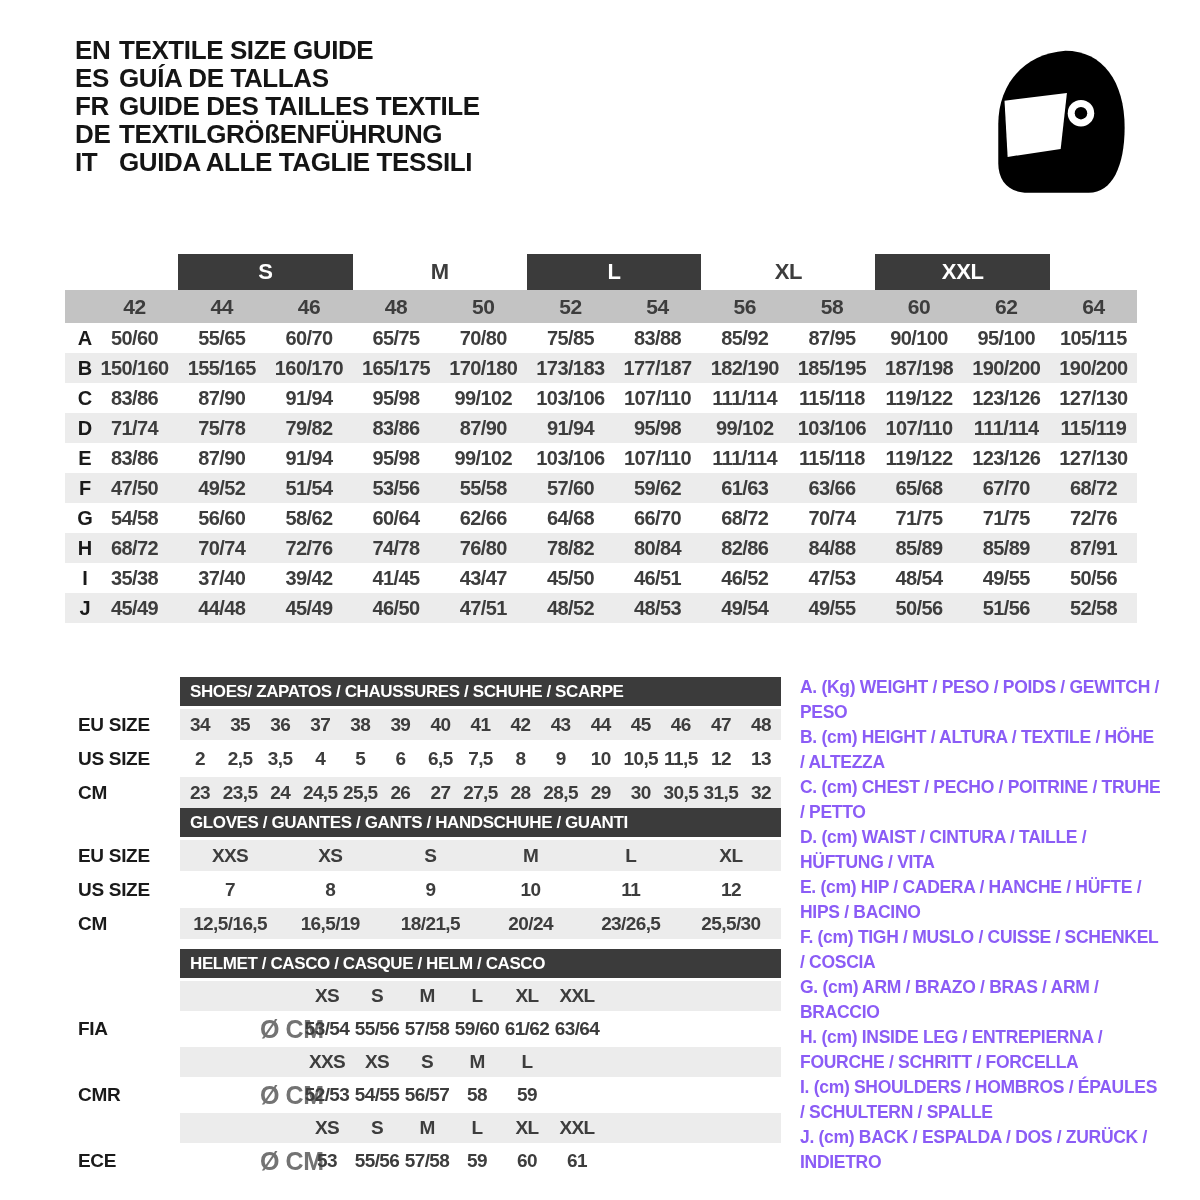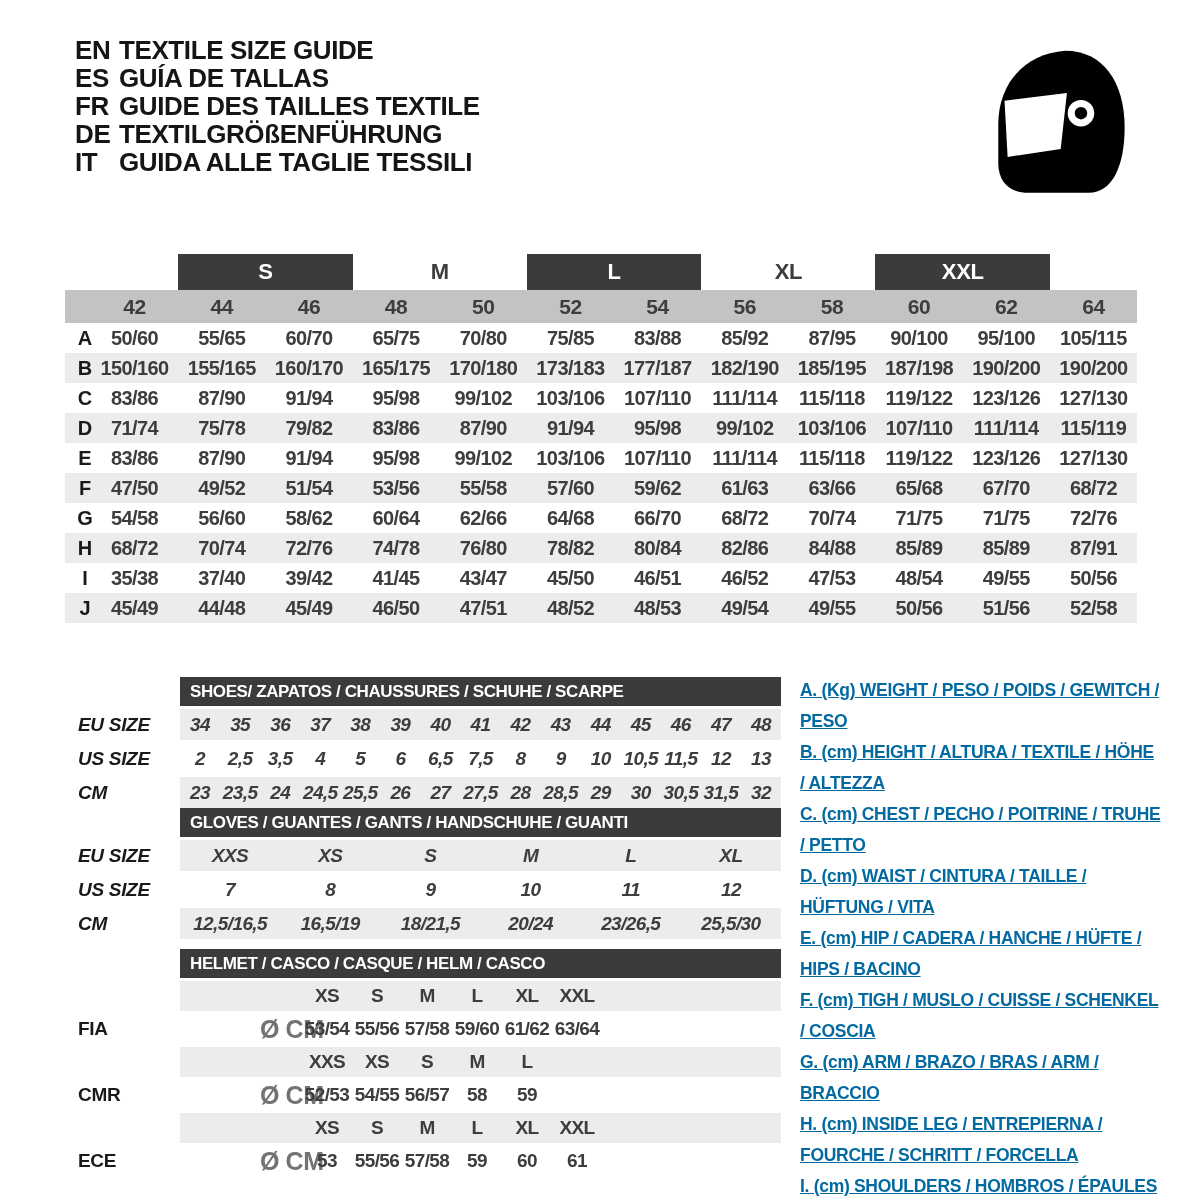--- a/index.html
+++ b/index.html
@@ -36,40 +36,40 @@
   .hdr-cell{display:flex;align-items:center;justify-content:center;font-size:21px;color:#3d3d3d;letter-spacing:-0.4px;}
   .a-row{height:30px;}
   .a-row.shaded{background:#ececec;}
   .a-label{display:flex;align-items:center;justify-content:center;padding-left:14px;font-size:20px;color:#1a1a1a;}
   .cellv{display:flex;align-items:center;justify-content:center;font-size:20px;color:#3d3d3d;letter-spacing:-0.6px;white-space:nowrap;}
 
   
   .lower{position:absolute;left:65px;top:677px;width:716px;}
   .sec-bar{margin-left:115px;width:601px;height:29px;box-sizing:border-box;background:#3b3b3b;color:#ffffff;
            display:flex;align-items:center;padding-left:10px;font-size:17px;letter-spacing:-0.4px;white-space:nowrap;}
-  .srow{display:flex;height:31px;margin-top:3px;font-style:italic;}
+  .srow{display:flex;height:31px;margin-top:3px;}
   .srow-label{width:115px;flex:0 0 115px;display:flex;align-items:center;padding-left:13px;box-sizing:border-box;font-size:19px;color:#1a1a1a;white-space:nowrap;letter-spacing:-0.3px;}
   .srow-vals{width:601px;display:grid;}
   .srow.shaded .srow-vals{background:#ececec;}
   .cols15{grid-template-columns:repeat(15,1fr);}
   .cols6{grid-template-columns:repeat(6,1fr);}
   .scell{display:flex;align-items:center;justify-content:center;font-size:19px;color:#3d3d3d;letter-spacing:-0.6px;white-space:nowrap;}
   .gloves-block{margin-top:0px;}
   .helmet-block{margin-top:10px;}
 
   
   .helm-grid{width:601px;display:grid;grid-template-columns:122px repeat(6,50px) 1fr;}
   .helm-grid.shadedband{background:#ececec;}
   .srow-h{display:flex;height:30px;margin-top:3px;}
   .ocm-cell{display:flex;align-items:center;padding-left:80px;box-sizing:border-box;font-size:25px;color:#737373;white-space:nowrap;letter-spacing:-0.4px;}
   .helm-cell{display:flex;align-items:center;justify-content:center;font-size:19px;color:#3d3d3d;letter-spacing:-0.6px;white-space:nowrap;}
 
   
   .legend{position:absolute;left:800px;top:675px;width:362px;}
-  .legend-item{font-size:17.5px;line-height:31px;letter-spacing:-0.3px;color:#0369a1;text-decoration:underline;}
+  .legend-item{font-size:17.5px;line-height:25px;letter-spacing:-0.3px;color:#8b5cf6;}
 </style>
 </head>
 <body>
 
 <div class="page">
 
   <header class="lang-header">
 
       <div class="lang-row">
         <span class="lang-code">EN</span>

